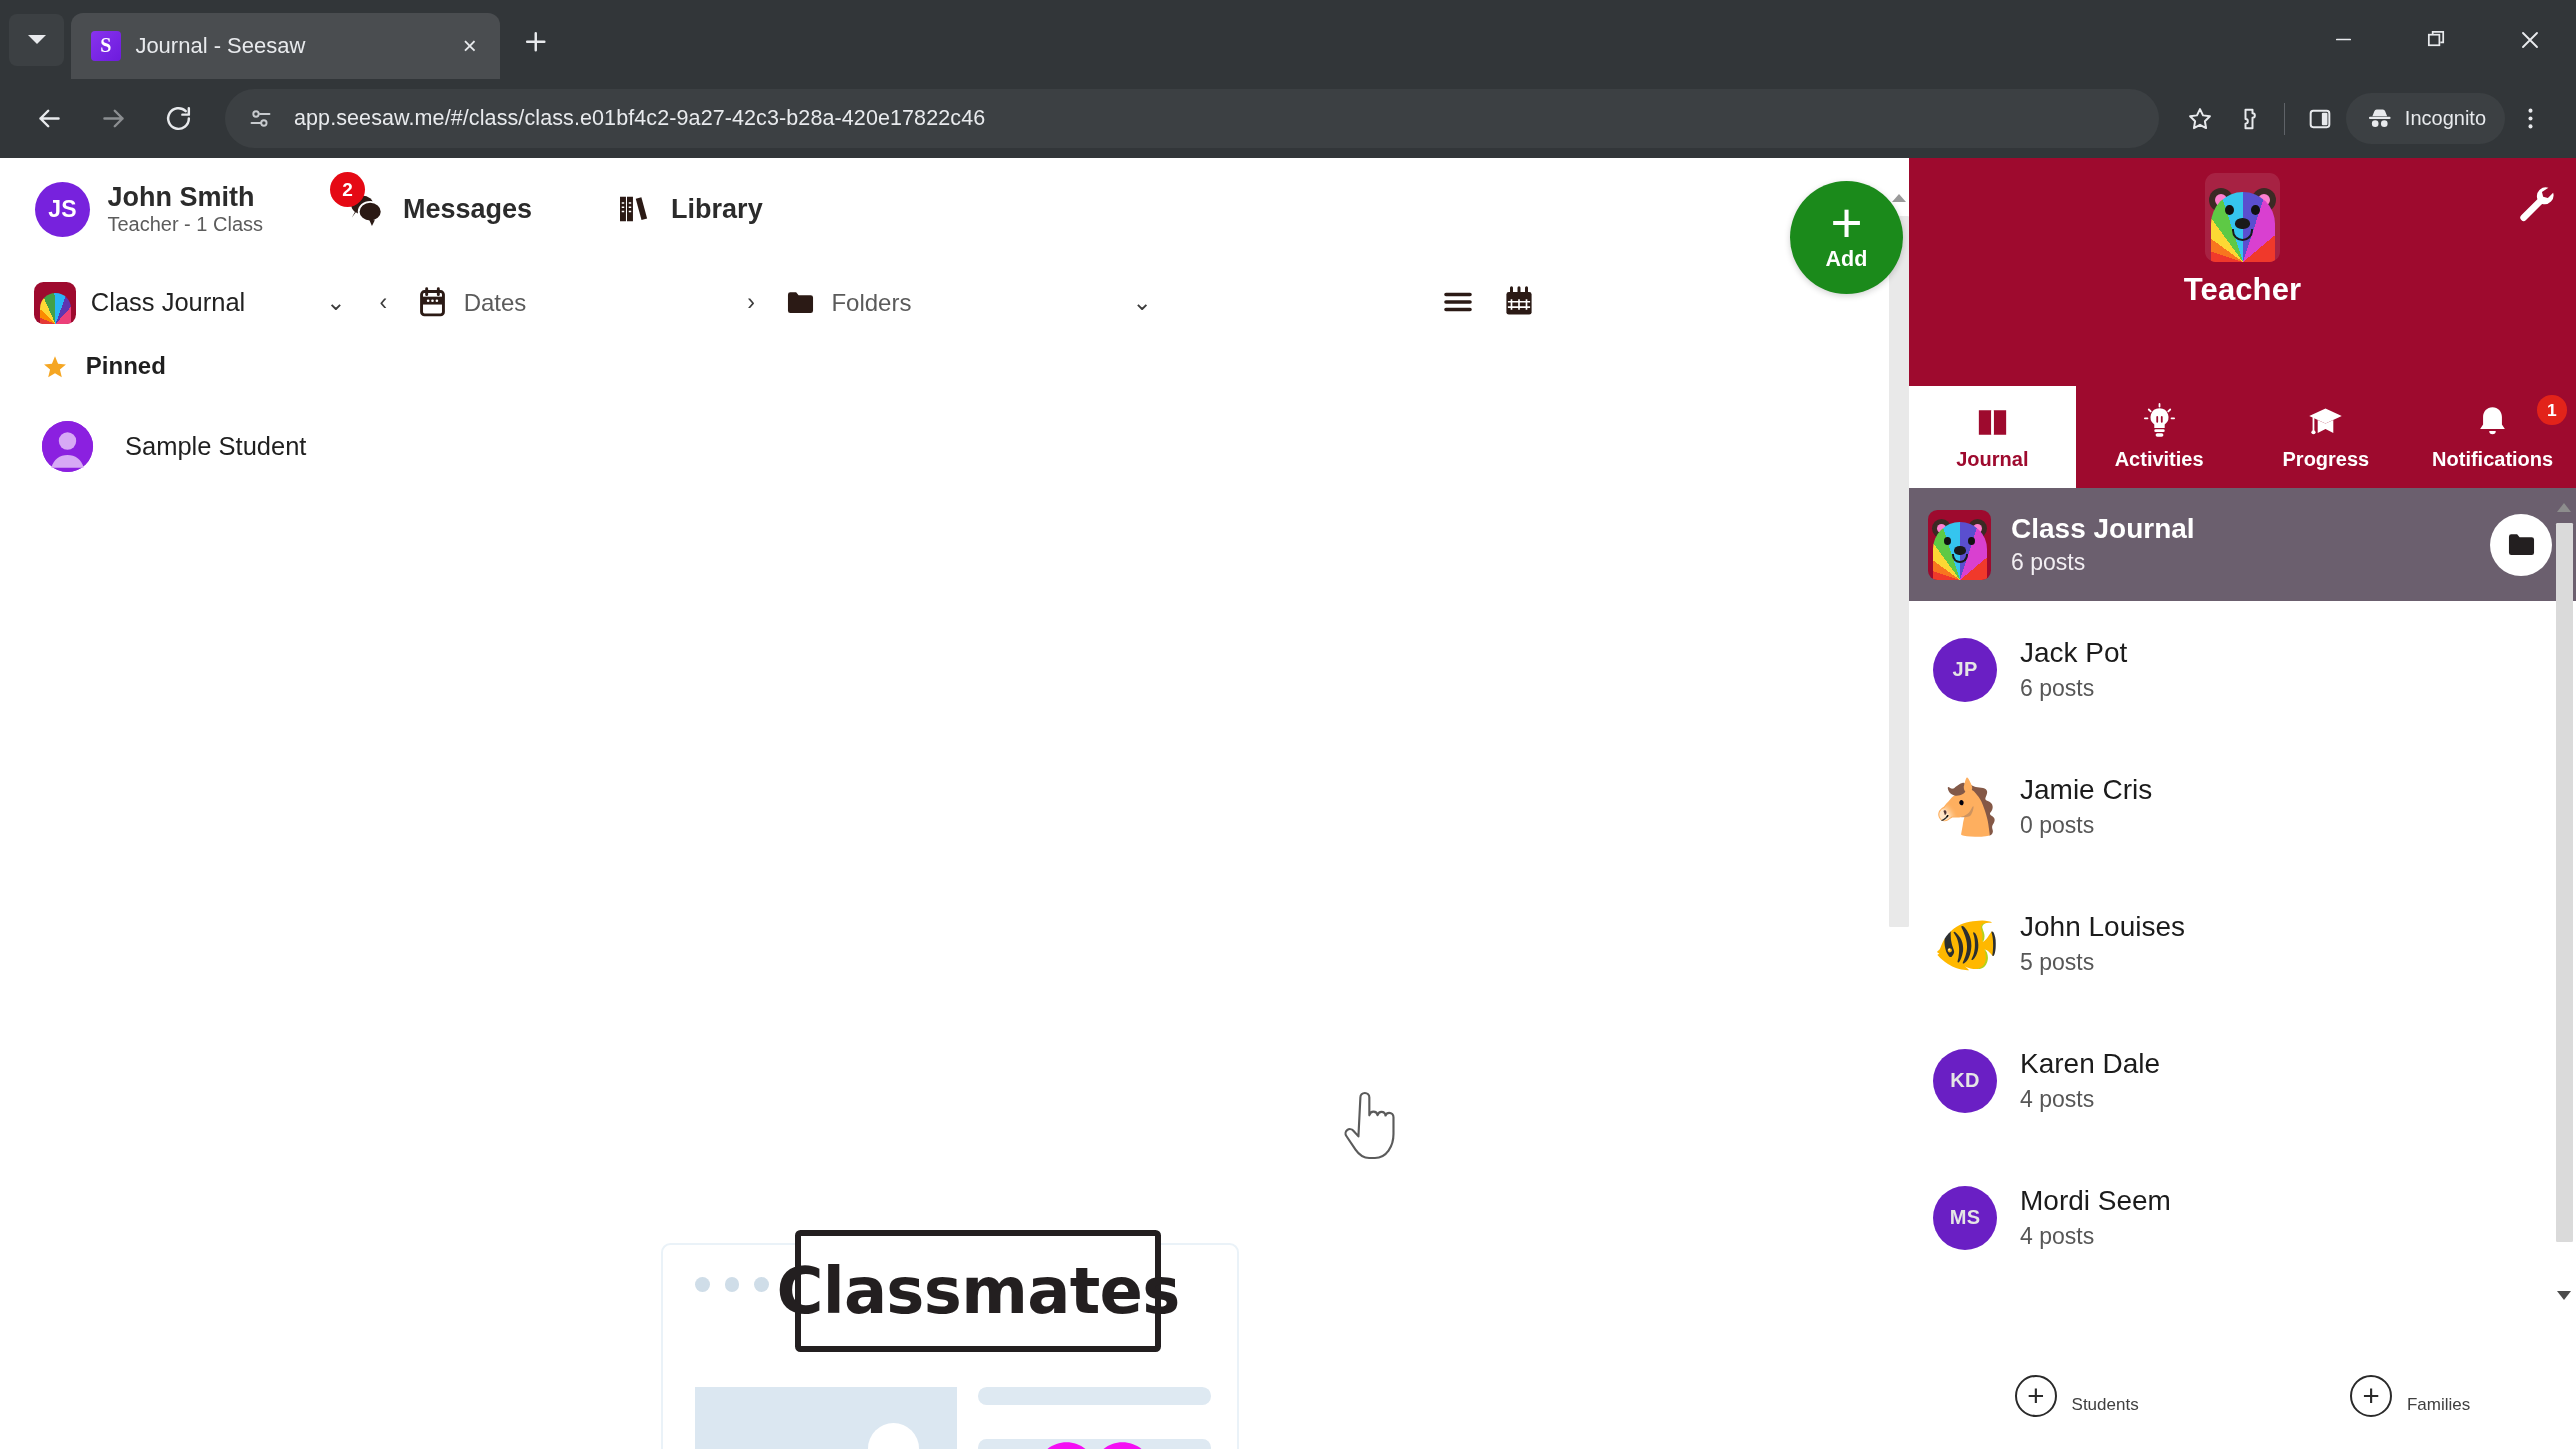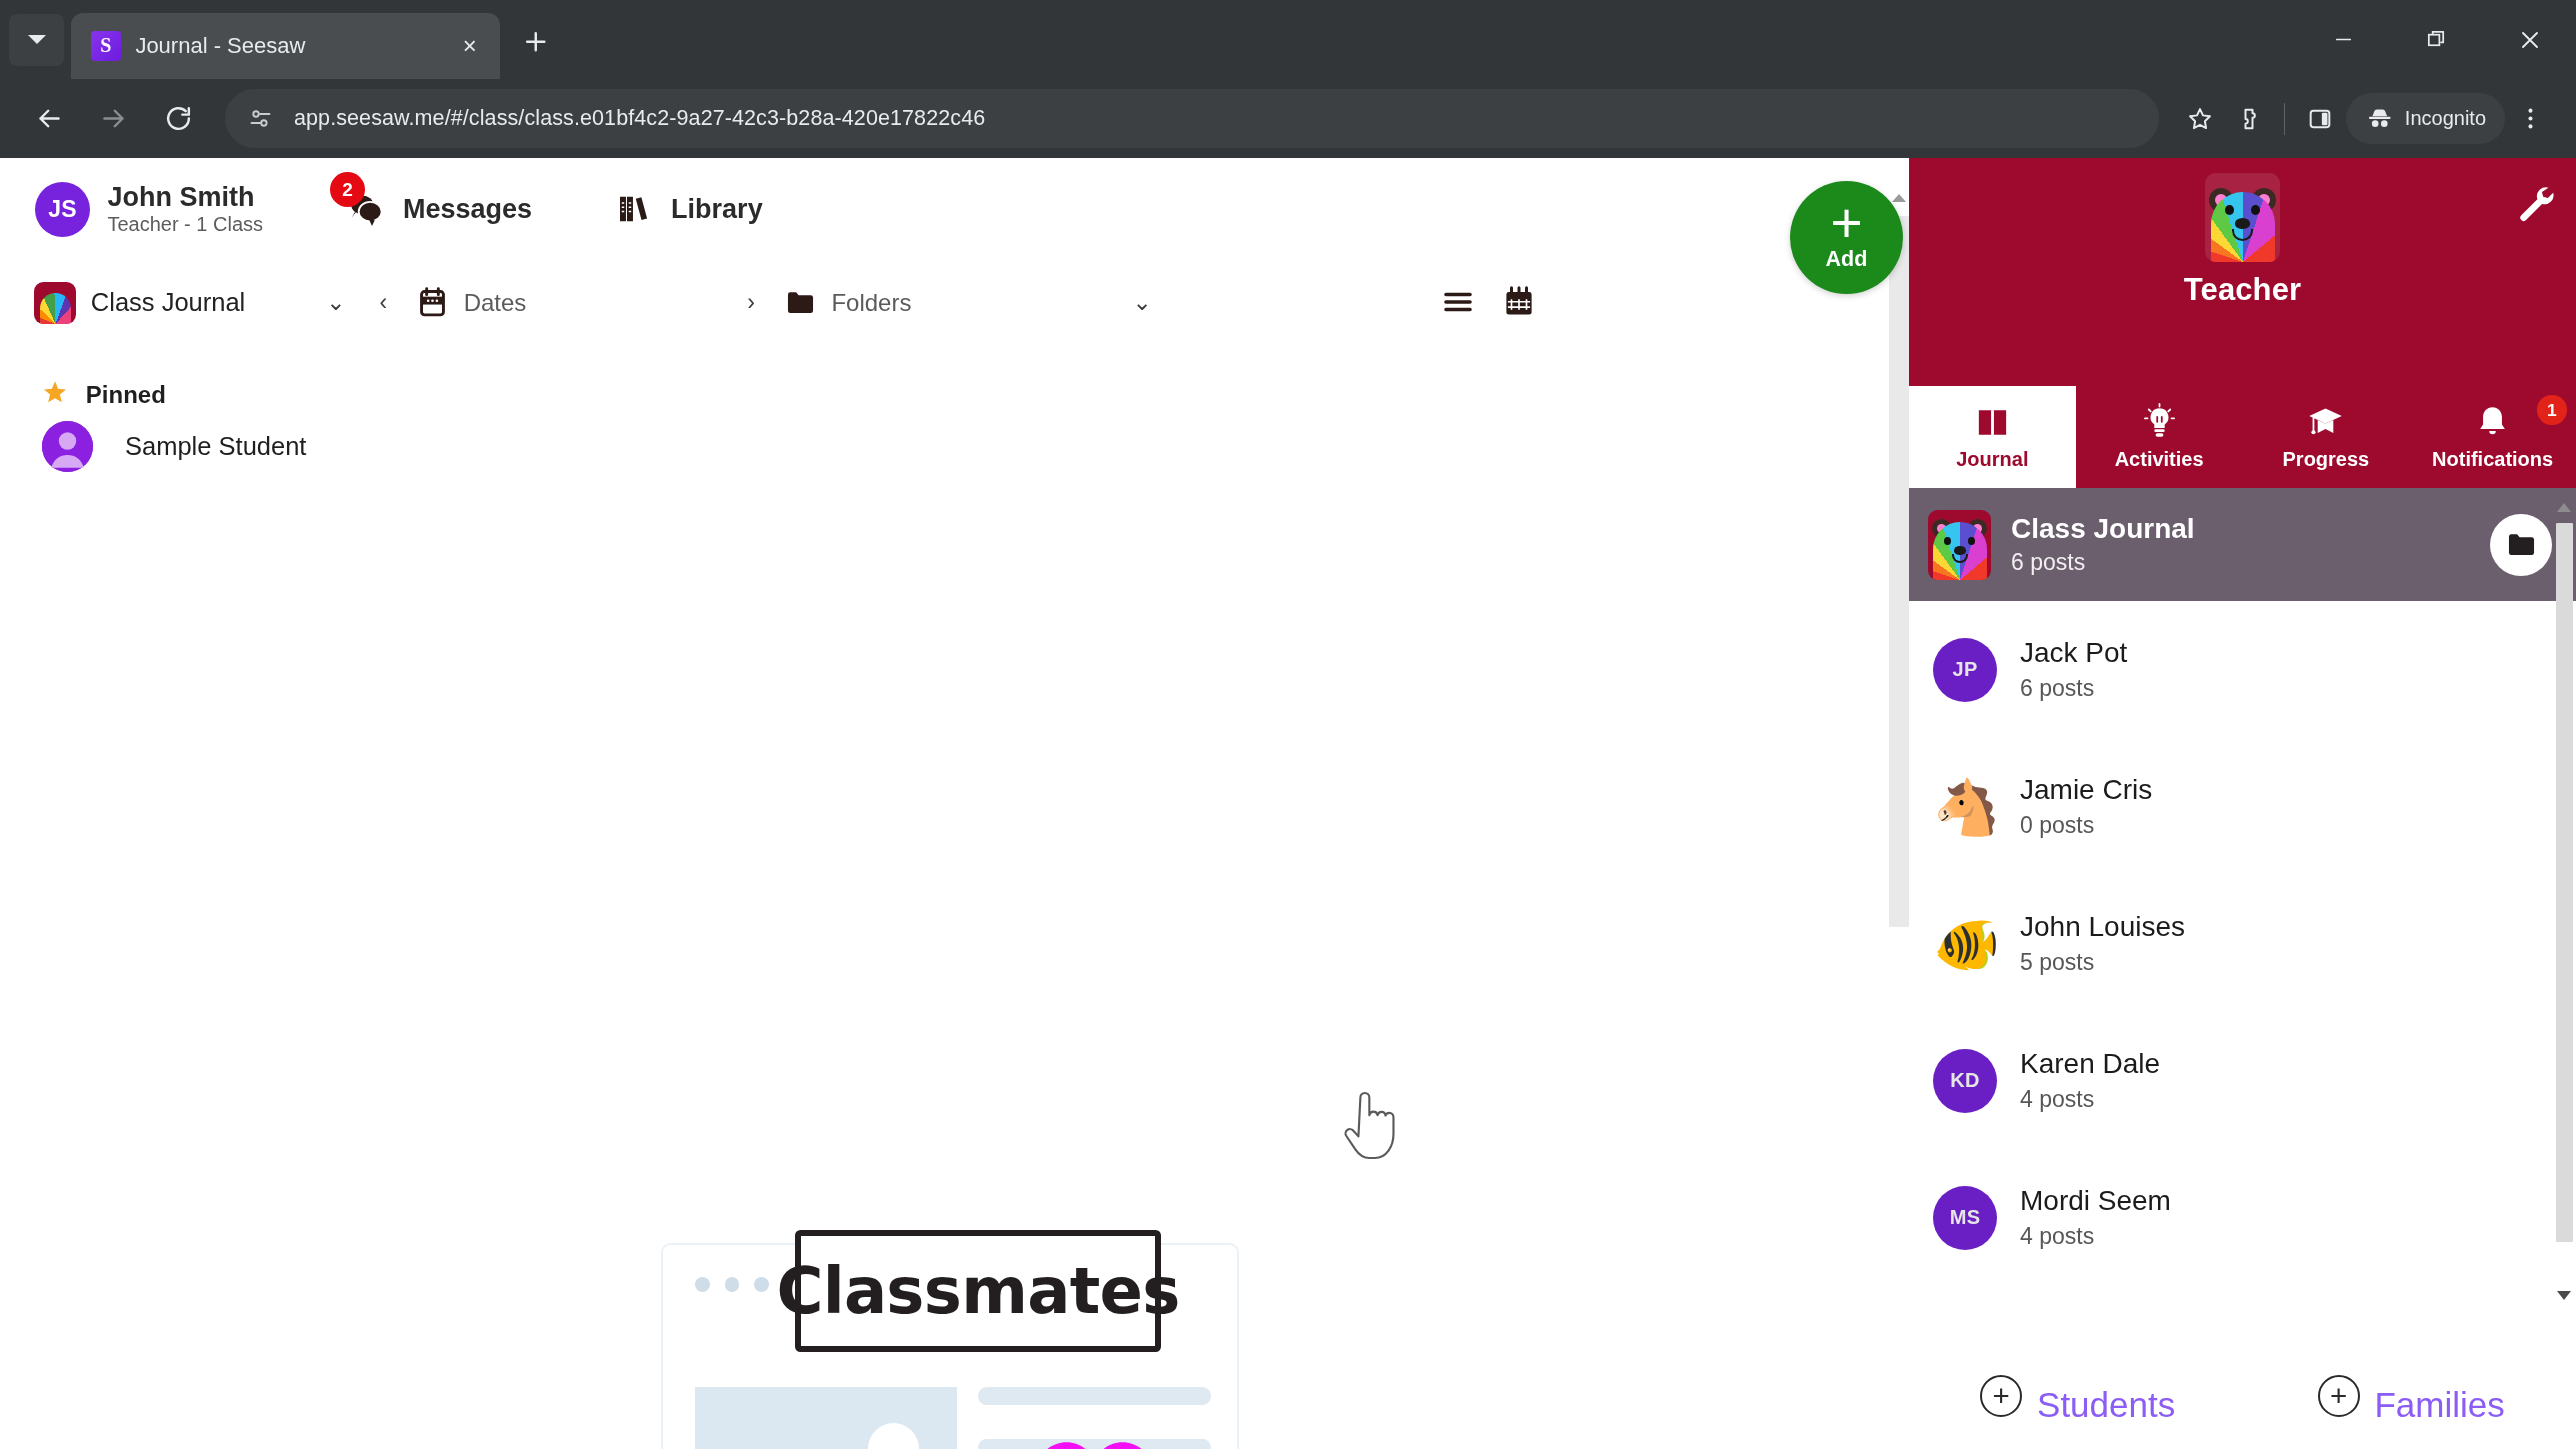--- a/index.html
+++ b/index.html
@@ -106,21 +106,21 @@
   }
   .class-icon .rb { width:31px; height:31px; border-radius:15.4px 15.4px 0 0;
     background: conic-gradient(from 270deg at 50% 100%, #e53935 0deg 22deg,#fb8c00 22deg 44deg,#fdd835 44deg 66deg,#43a047 66deg 88deg,#29b6f6 88deg 110deg,#5e35b1 110deg 132deg,#ec407a 132deg 180deg);
   }
   .class-name { font-size:25.5px; color:#222; }
   .chev-sm { color:#3c3c3c; font-size:23px; line-height:1; }
   .crumb { display:flex; align-items:center; gap:13.4px; }
   .crumb-label { font-size:24px; color:#5b5b5b; }
   .view-toggles { display:flex; align-items:center; gap:25.5px; }
 
-  .pinned-row { display:flex; align-items:flex-end; gap:14.8px; padding: 6.7px 0 0 39px; height: 64px; flex:0 0 64px;}
+  .pinned-row { display:flex; align-items:flex-start; gap:14.8px; padding: 6.7px 0 0 39px; height: 64px; flex:0 0 64px;}
   .pinned-label { font-size:24px; font-weight:700; color:#1f1f1f; }
   .student-pin { display:flex; align-items:center; gap:32px; padding: 4px 0 0 42px; height: 70px; flex:0 0 70px;}
   .pin-avatar {
     width:51px;height:51px;border-radius:50%;
     background:#8b20e0; display:flex;align-items:center;justify-content:center;
   }
   .pin-name { font-size:25.5px; color:#1f1f1f; }
 
   .canvas { flex:1; position:relative; }
 
@@ -248,21 +248,21 @@
   .ssb-track { position:absolute; right:0; top: 25.5px; width:17.4px; height: 719px; background:#dadada; border-radius:1.3px;}
   .ssb-down { position:absolute; right:2px; bottom: 42px; width:0;height:0;
     border-left:7.4px solid transparent;border-right:7.4px solid transparent;border-top:9.4px solid #4b4b4b;}
 
   .side-footer {
     height: 107px; flex: 0 0 107px; display:flex; align-items:center; justify-content:space-around;
     background:#fff; border-top:0.7px solid #fff;
   }
   .foot-btn { display:flex; align-items:center; gap: 14.8px; }
   .foot-circle { width: 42px;height:42px;border-radius:50%;border:2px solid #2a2a2a; display:flex;align-items:center;justify-content:center; color:#2a2a2a; font-size:29.5px; font-weight:300; line-height:0.8;}
-  .foot-lbl { font-size: 35px; color:#8b5cf6;margin-top:18px; }
+  .foot-lbl { font-size: 17px; color:#404040;margin-top:18px; }
 </style>
 </head>
 <body>
 
 <div class="browser">
 
   <div class="tabstrip">
     <div class="tab-search">
       <span class="chev-down-white"></span>
     </div>

